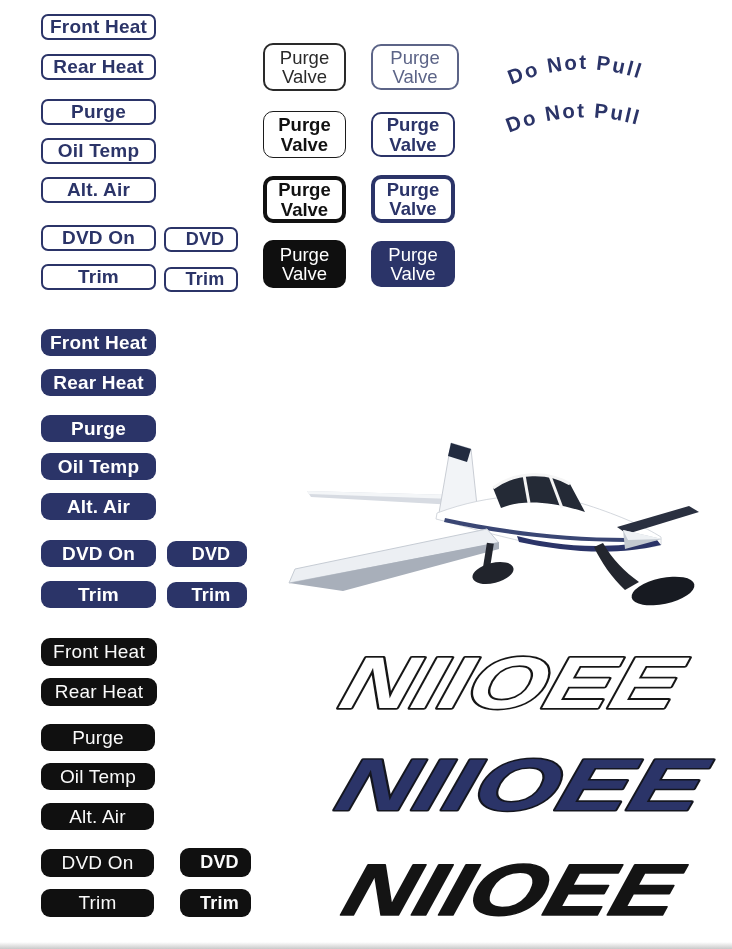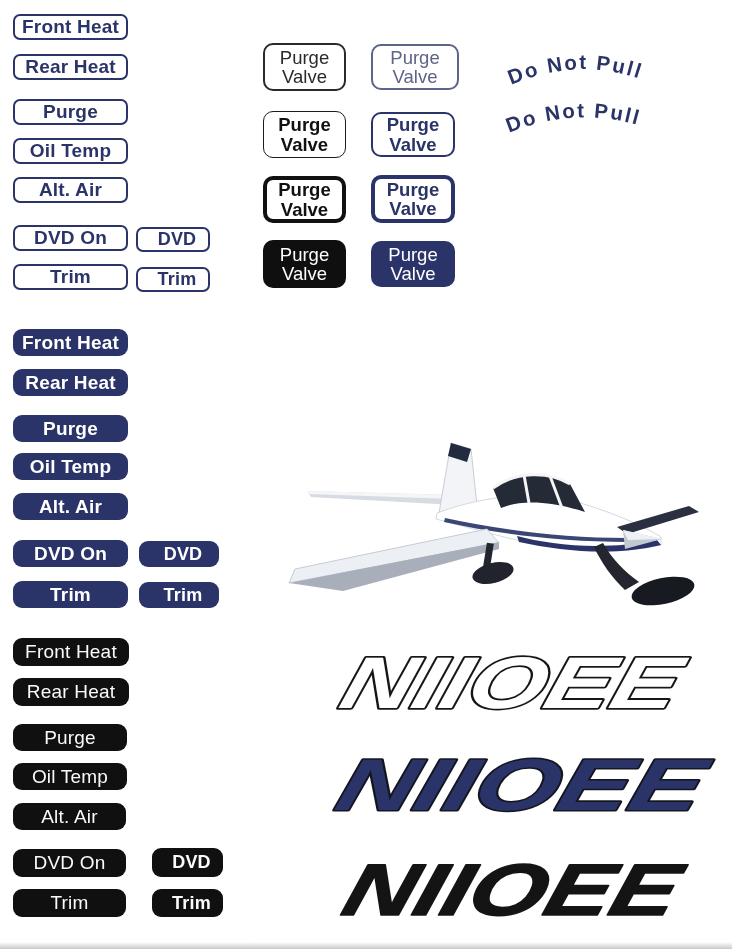--- a/index.html
+++ b/index.html
@@ -8,21 +8,21 @@
     --ink:#141414;
   }
   html,body{margin:0;padding:0;background:#ffffff;}
   .sheet{
     position:relative;width:732px;height:949px;background:#ffffff;
     overflow:hidden;font-family:"Liberation Sans",sans-serif;
   }
   
   .pill{
     position:absolute;box-sizing:border-box;display:flex;align-items:center;justify-content:center;
-    font-size:19px;font-weight:bold;letter-spacing:.2px;white-space:nowrap;
+    font-size:19px;font-weight:bold;letter-spacing:.2px;white-space:nowrap;margin-left:28px;
   }
   .pill.outline{background:#fff;border:2px solid var(--navy);color:var(--navy);border-radius:7px;}
   .pill.navyfill{background:var(--navy);color:#fff;border-radius:9px;}
   .pill.blackfill{background:#101010;color:#fafafa;border-radius:9px;font-weight:normal;}
   .pill.blackfill.bold{font-weight:bold;}
   .pill.small{font-size:18px;padding-left:8px;}
   
   .pv{
     position:absolute;box-sizing:border-box;display:flex;flex-direction:column;
     align-items:center;justify-content:center;text-align:center;

